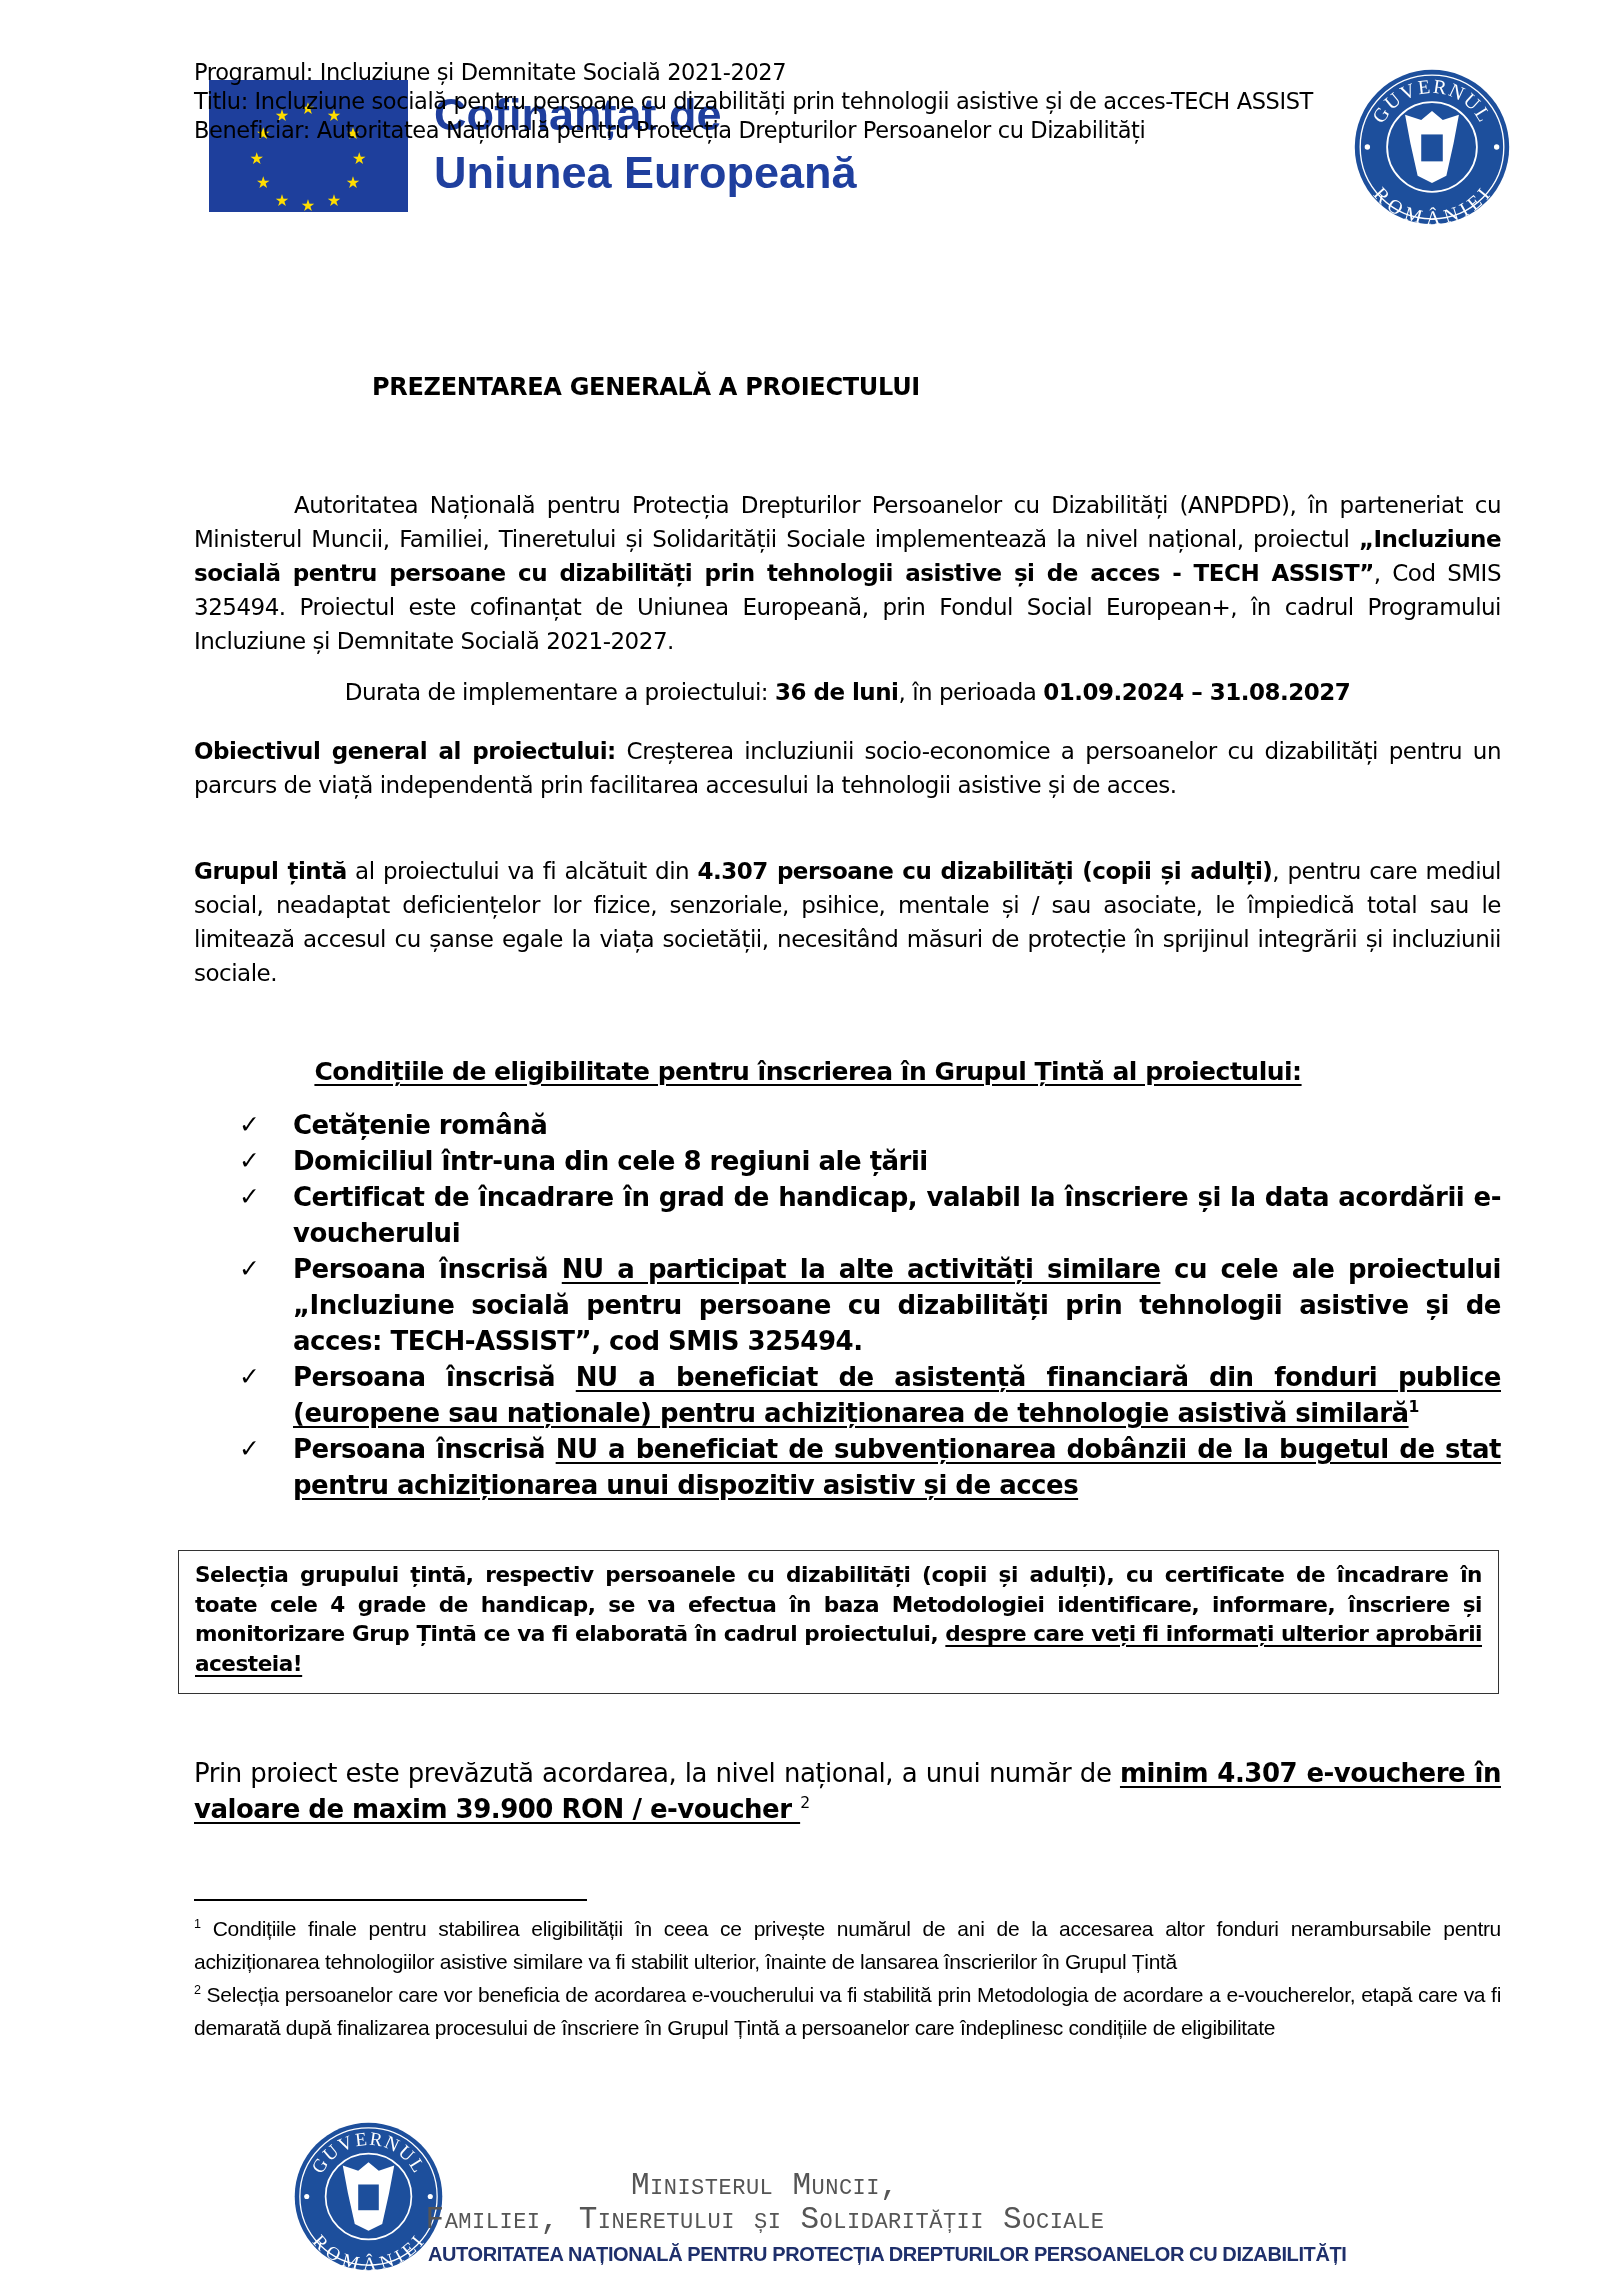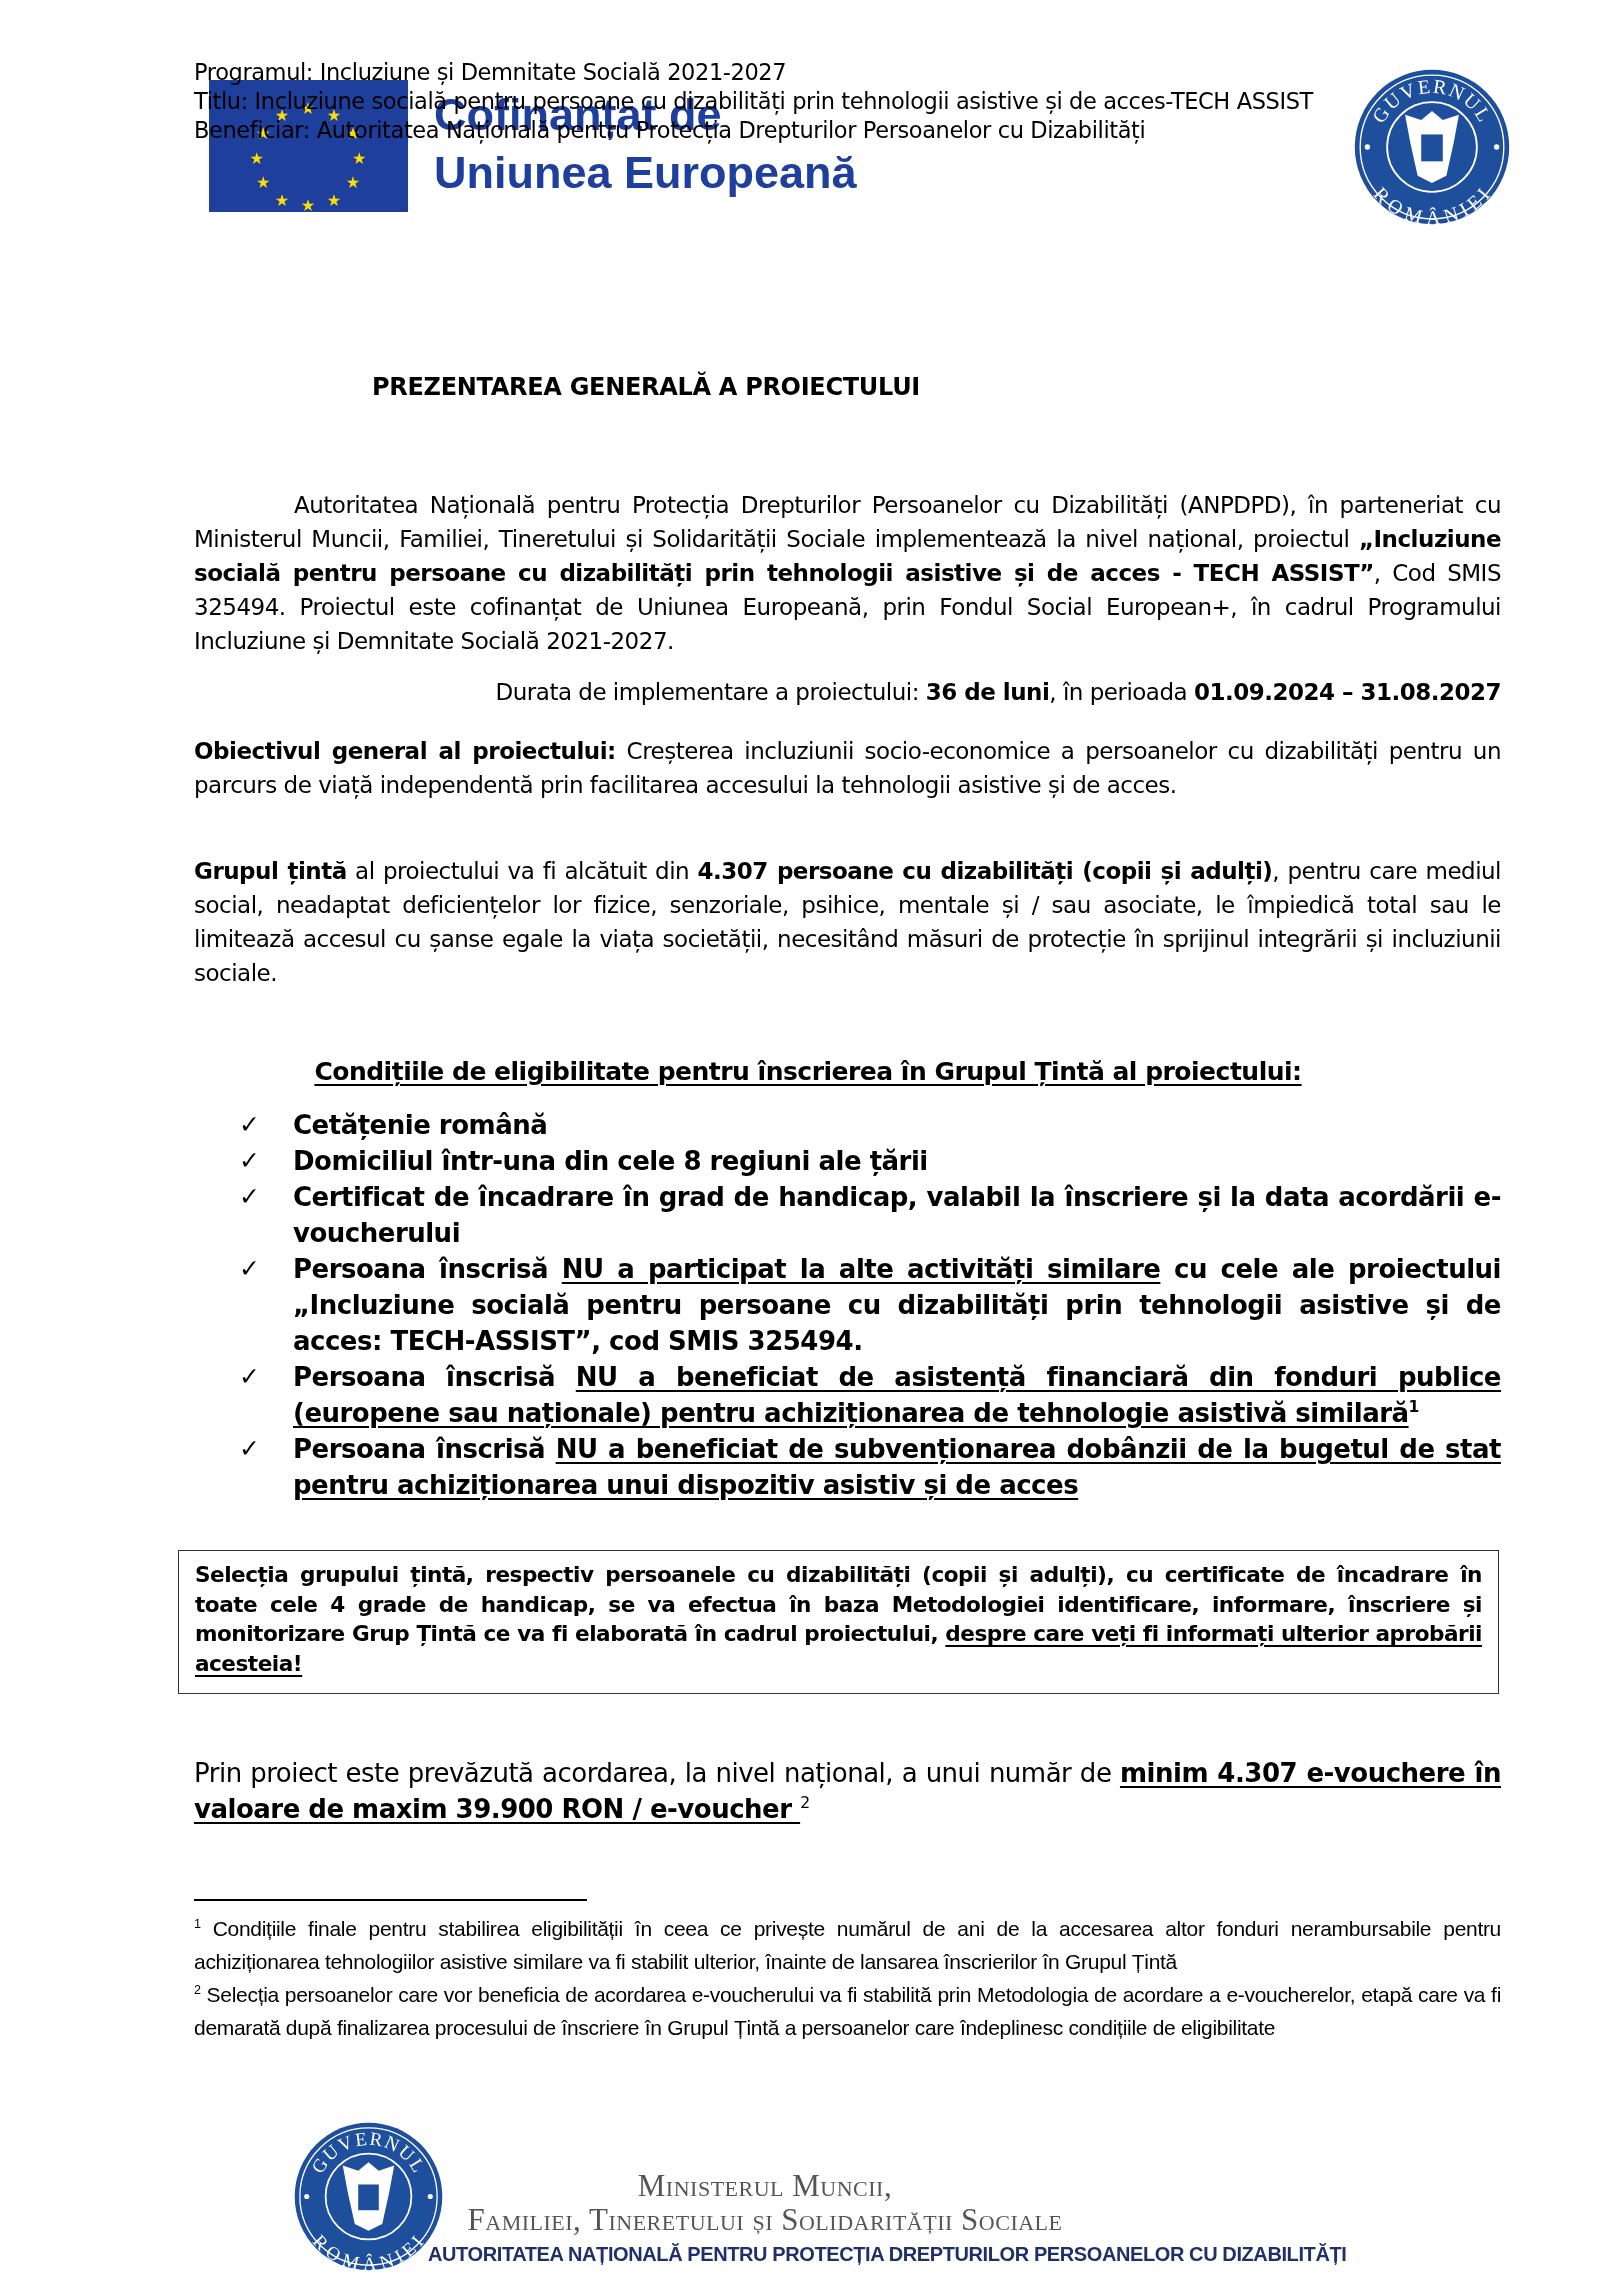--- a/index.html
+++ b/index.html
@@ -11,33 +11,33 @@
   .eu-text { left:434px; top:86px; color:#1f3f9e; font-family:"Liberation Sans", sans-serif; font-weight:bold; font-size:45px; line-height:58px; }
   .hdr-lines { left:194px; top:58px; font-size:22.5px; line-height:29px; white-space:nowrap; letter-spacing:-0.4px; font-family:"DejaVu Sans", sans-serif; }
   .gov-seal { left:1353px; top:68px; width:158px; height:158px; }
   
   .page-title { left:0; width:1292px; top:373px; text-align:center; font-weight:bold; font-size:24px; letter-spacing:-0.3px; }
   
   .para { left:194px; width:1307px; font-size:23px; line-height:34px; text-align:justify; letter-spacing:-0.5px; }
   .para b { font-weight:bold; }
   .indent { text-indent:100px; }
   .u { text-decoration:underline; text-decoration-thickness:1.8px; text-underline-offset:3.6px; }
-  .center { text-align:right; }
+  .center { text-align:center; }
   .cond-heading { left:0; width:1616px; top:1057px; text-align:center; font-weight:bold; font-size:25px; letter-spacing:-0.5px; }
   .cond-list { left:239px; width:1262px; top:1107px; margin:0; padding:0; list-style:none; font-weight:bold; font-size:26px; line-height:36px; letter-spacing:-0.5px; }
   .cond-list li { position:relative; padding-left:54px; text-align:justify; }
   .cond-list .check { position:absolute; left:0; top:0; font-weight:normal; font-size:25px; }
   .note-box { left:178px; top:1550px; width:1321px; height:144px; border:1.8px solid #333; box-sizing:border-box; padding:9px 16px 0 16px; font-weight:bold; font-size:21.6px; line-height:29.5px; text-align:justify; letter-spacing:-0.5px; }
   .prin { left:194px; width:1307px; top:1755px; font-size:26px; line-height:36px; text-align:justify; letter-spacing:-0.5px; }
   .fn-rule { left:194px; top:1899px; width:393px; height:1.8px; background:#000; }
   .footnotes { left:194px; width:1307px; top:1912px; font-family:"Liberation Sans", sans-serif; font-size:21px; line-height:33px; text-align:justify; letter-spacing:-0.3px; }
   sup { font-size:60%; vertical-align:super; line-height:0; }
   
   .footer-seal { left:293px; top:2121px; width:151px; height:151px; }
-  .footer-min { left:450px; width:630px; top:2169px; text-align:center; font-family:Liberation Serif, serif; font-variant:small-caps; font-size:31px; line-height:34px; color:#555; letter-spacing:0.5px; }
+  .footer-min { left:450px; width:630px; top:2169px; text-align:center; font-family:Liberation Mono, monospace; font-variant:small-caps; font-size:31px; line-height:34px; color:#555; letter-spacing:0.5px; }
   .footer-anpd { left:428px; top:2243px; font-family:"Liberation Sans", sans-serif; font-weight:bold; font-size:20px; color:#1e2f6b; letter-spacing:-0.4px; white-space:nowrap; }
 </style>
 </head>
 <body>
 
 <div class="abs eu-flag">
   <svg viewBox="0 0 221 147">
     <rect width="221" height="147" fill="#1e3f9c"></rect>
     <g fill="#ffdd00">
       <text x="110" y="38" font-size="18" text-anchor="middle">★</text>

